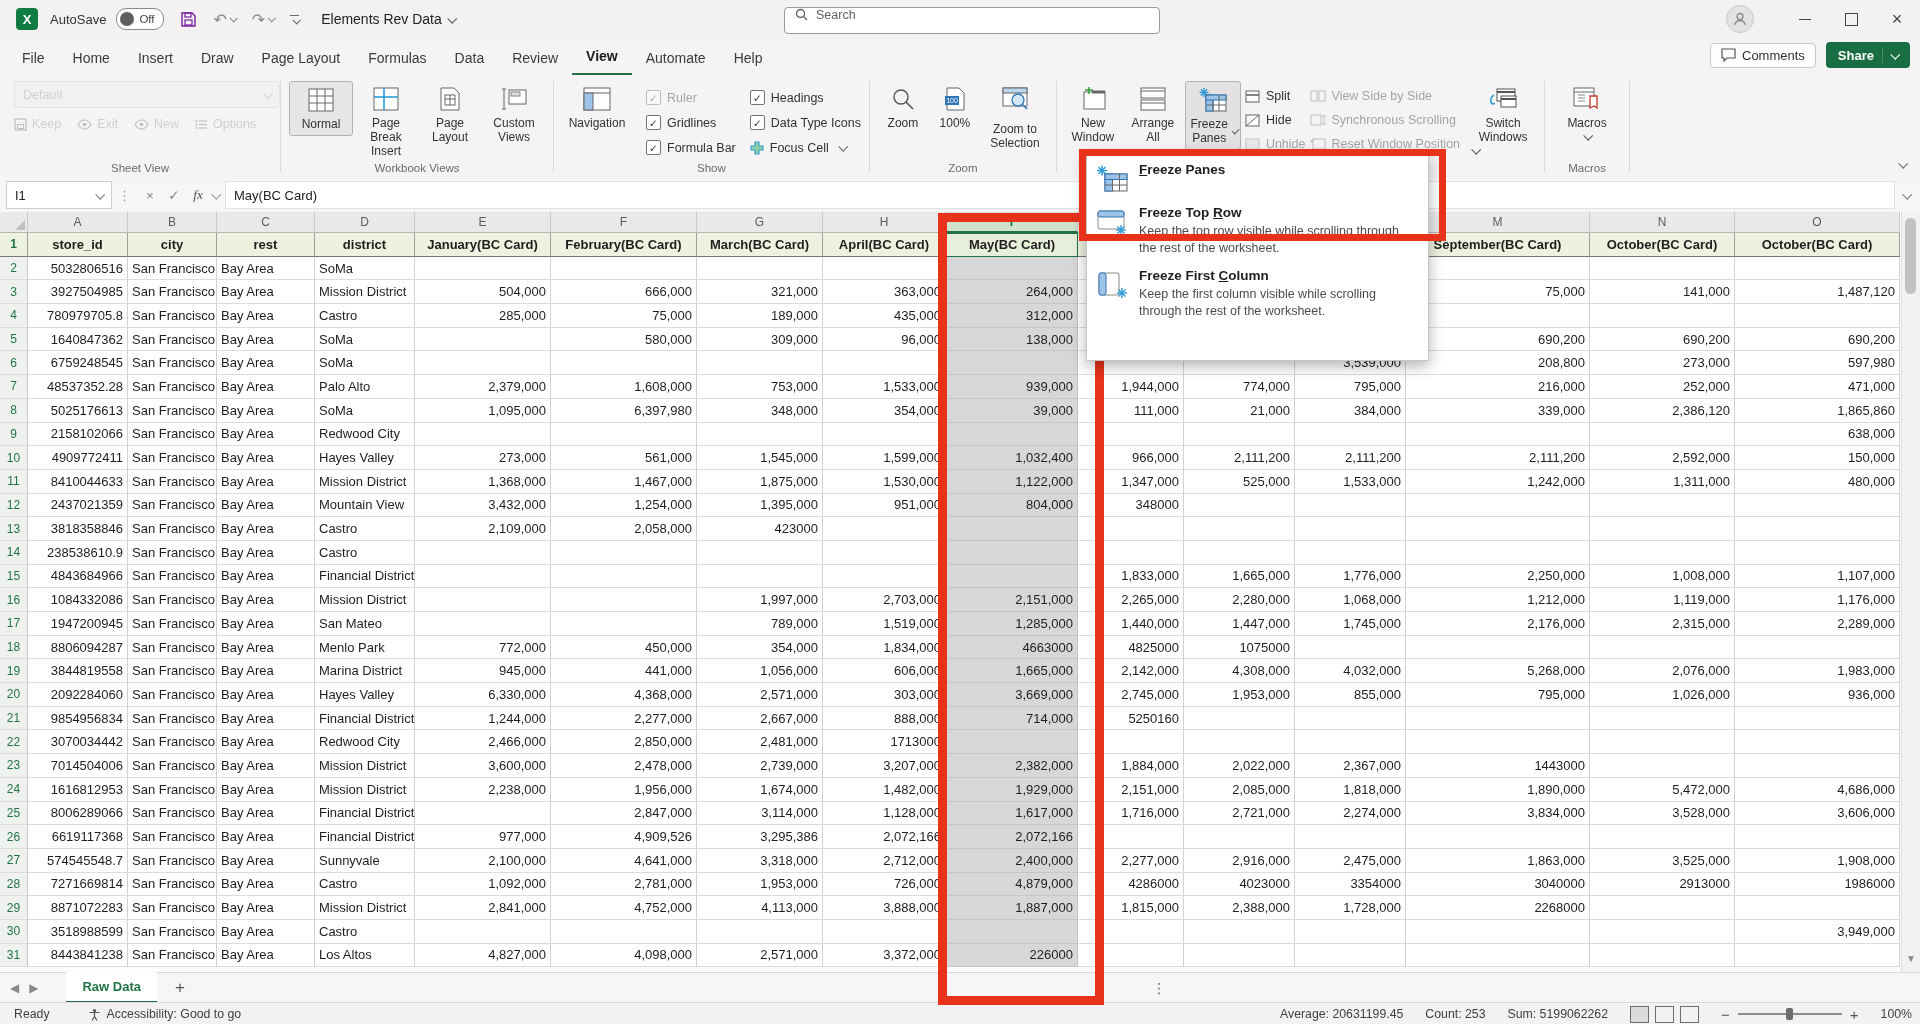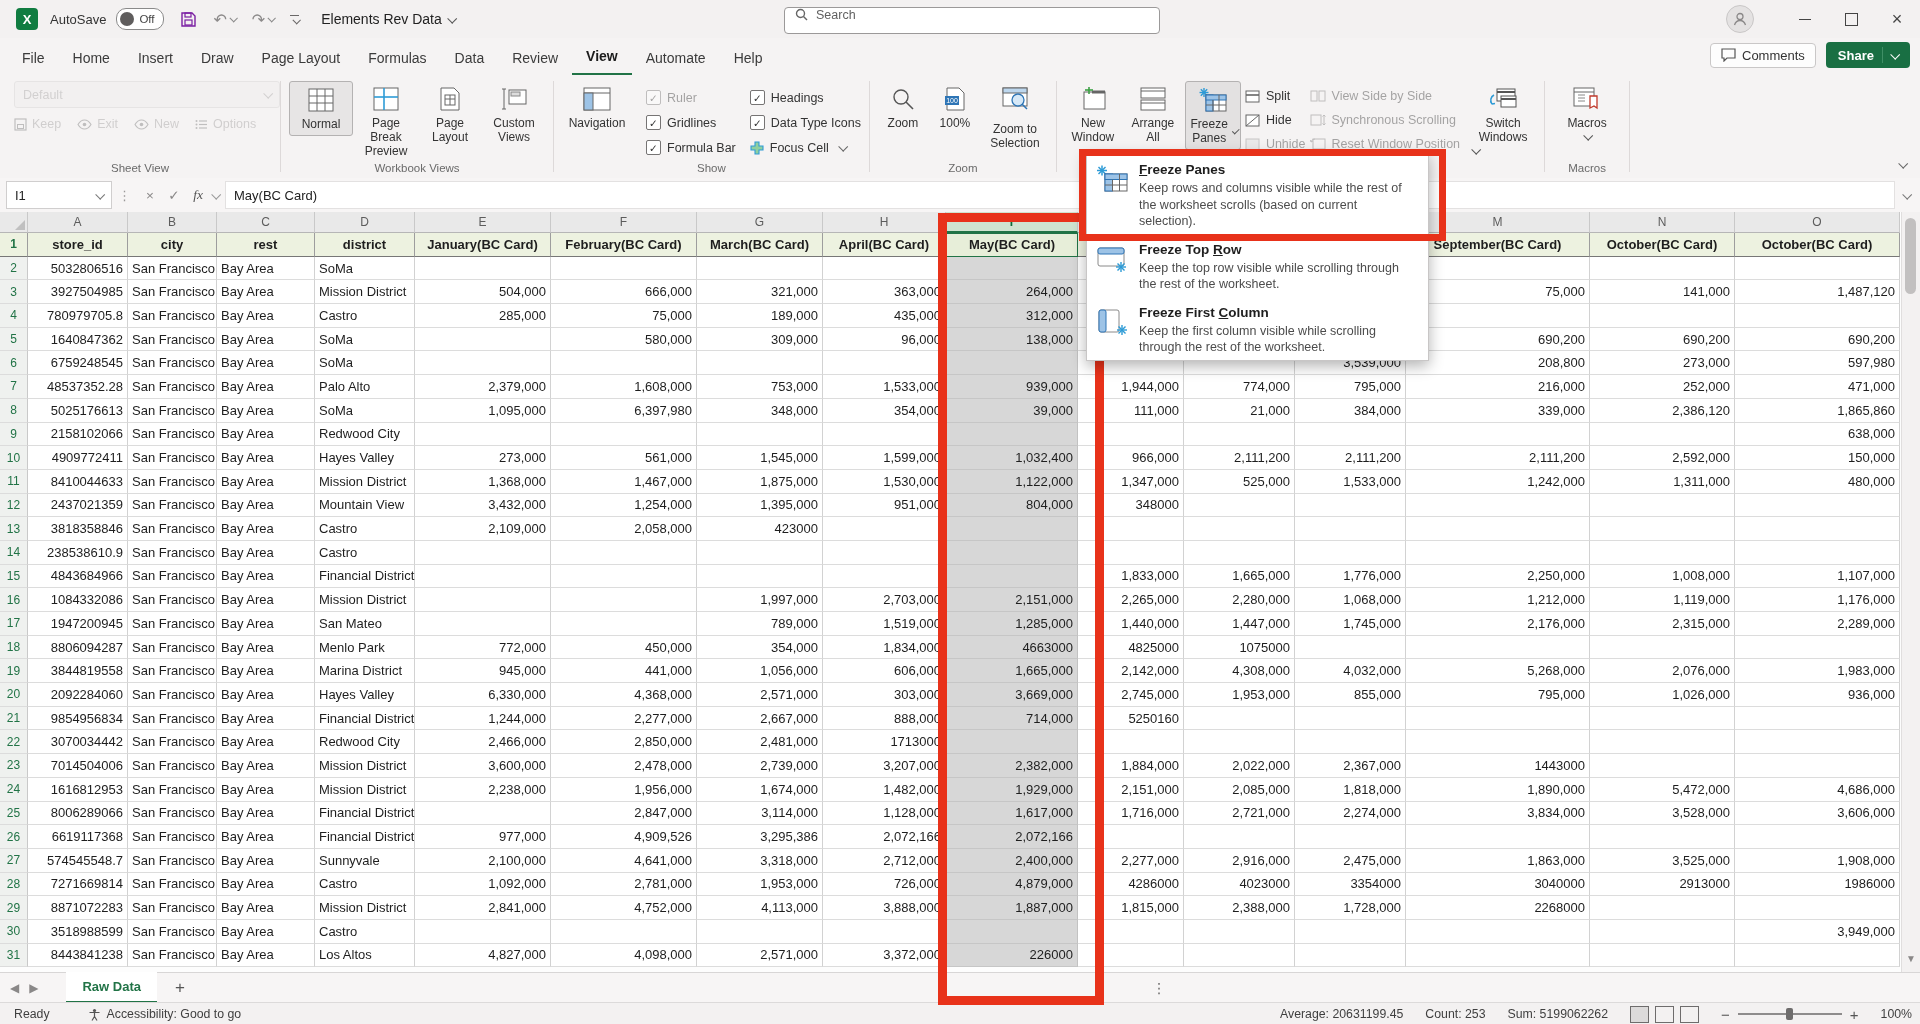--- a/index.html
+++ b/index.html
@@ -240,21 +240,21 @@
           <span>Normal</span>
         </div>
         <div class="bigbtn">
           <span class="icon">
               <svg width="26" height="24" viewBox="0 0 26 24">
                 <rect x="1" y="1" width="24" height="22" fill="#fff" stroke="#666"></rect>
                 <line x1="11" y1="1" x2="11" y2="23" stroke="#2e9bd6" stroke-width="1.6"></line>
                 <line x1="1" y1="10" x2="25" y2="10" stroke="#2e9bd6" stroke-width="1.6"></line>
               </svg>
             </span>
-          <span>Page Break Preview</span>
+          <span>Page Break Insert</span>
         </div>
         <div class="bigbtn">
           <span class="icon">
               <svg width="20" height="24" viewBox="0 0 20 24">
                 <path d="M1 1h13l5 5v17H1z" fill="#fff" stroke="#666"></path>
                 <rect x="5" y="8" width="10" height="10" fill="none" stroke="#666"></rect>
                 <line x1="5" y1="12" x2="15" y2="12" stroke="#666"></line>
                 <line x1="10" y1="8" x2="10" y2="18" stroke="#666"></line>
               </svg>
             </span>
@@ -1115,21 +1115,20 @@
             <rect x="9" y="9" width="22" height="17" fill="#fff" stroke="#666"></rect>
             <rect x="9" y="9" width="7.5" height="17" fill="#9dc3e6" stroke="#2e75b6"></rect>
             <rect x="9" y="9" width="22" height="5.5" fill="#9dc3e6" stroke="#2e75b6"></rect>
             <line x1="16.5" y1="14.5" x2="16.5" y2="26" stroke="#666"></line>
             <line x1="23.5" y1="9" x2="23.5" y2="26" stroke="#666"></line>
             <line x1="9" y1="20" x2="31" y2="20" stroke="#666"></line>
           </svg>
       </span>
       <span>
         <div class="fm-title"><span></span><span class="u">F</span><span>reeze Panes</span></div>
-        <div class="fm-desc">Keep rows and columns visible while the rest of the worksheet scrolls (based on current selection).</div>
       </span>
     </div>
     <div class="fm-item">
       <span class="fm-icon">
         <svg width="32" height="28" viewBox="0 0 32 28">
             <rect x="2" y="3" width="26" height="18" rx="2" fill="#fff" stroke="#8a8a8a"></rect>
             <rect x="2" y="3" width="26" height="6" rx="2" fill="#9dc3e6" stroke="#2e75b6"></rect>
             <g stroke="#2e9bd6" stroke-width="1.4">
               <line x1="25" y1="17" x2="25" y2="27"></line>
               <line x1="20" y1="22" x2="30" y2="22"></line>

